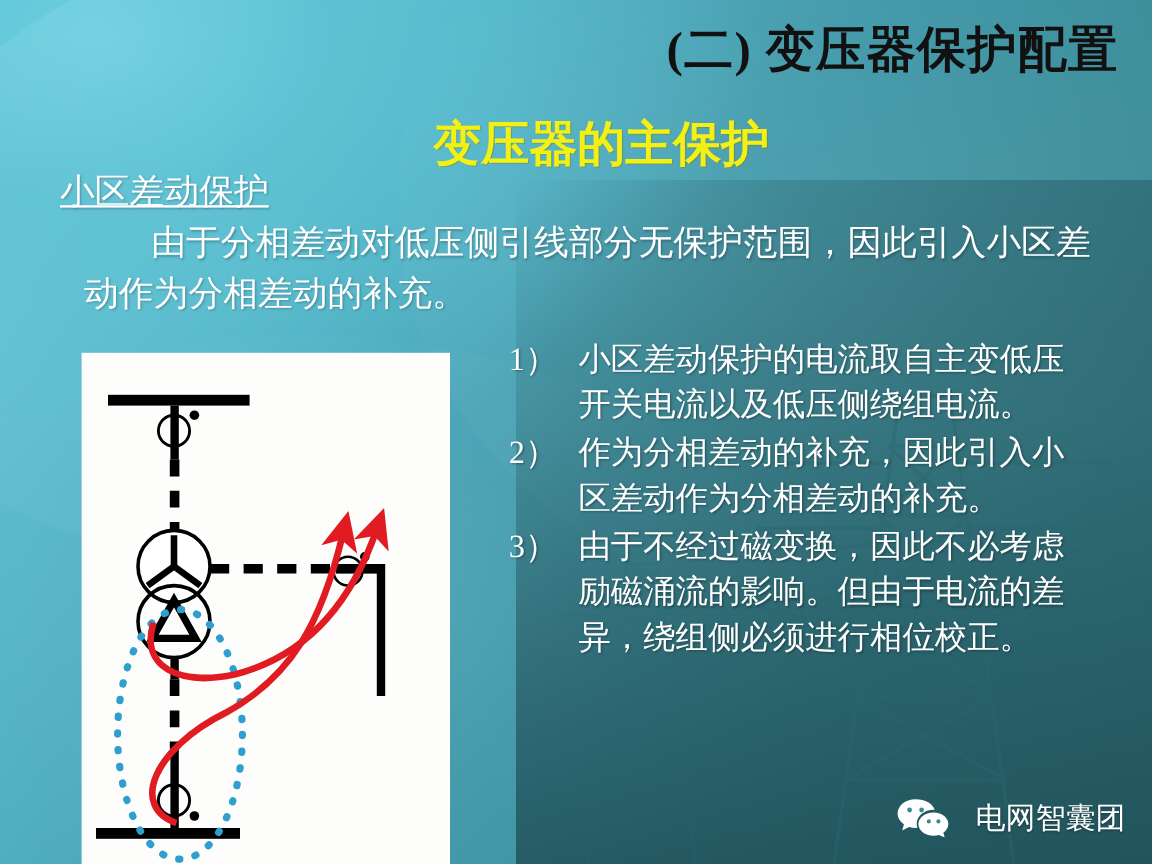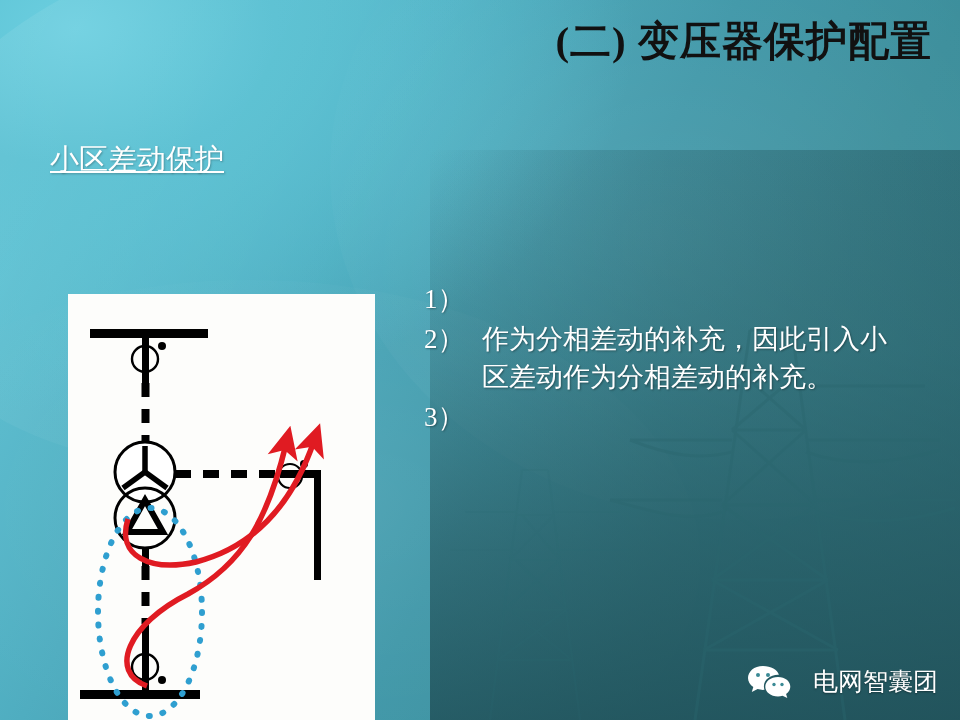--- a/index.html
+++ b/index.html
@@ -148,33 +148,37 @@
       <path d="M95 420 L150 30 M245 420 L192 30 M150 30 L192 30"></path>
       <path d="M104 350 L238 350 M112 280 L228 280 M122 205 L216 205 M132 130 L206 130 M140 72 L200 72"></path>
       <path d="M104 350 L228 280 M238 350 L112 280 M112 280 L216 205 M228 280 L122 205 M122 205 L206 130 M216 205 L132 130 M132 130 L200 72 M206 130 L140 72"></path>
       <path d="M10 200 L122 200 M216 200 L355 200 M30 140 L132 140 M206 140 L340 140 M45 86 L140 86 M200 86 L325 86"></path>
       <path d="M10 200 C 60 214 90 222 122 212 M216 212 C 260 226 310 222 355 208"></path>
       <path d="M30 140 C 70 156 100 160 132 152 M206 152 C 250 168 300 162 340 150"></path>
     </g>
   </svg>
 
   <div class="title-main">(二) 变压器保护配置</div>
+  <div class="title-sub">变压器的主保护</div>
 
   <div class="sec-head">小区差动保护</div>
+  <div class="para">由于分相差动对低压侧引线部分无保护范围，因此引入小区差动作为分相差动的补充。</div>
 
   <div class="list">
     <div class="list-item">
       <span class="li-num">1）</span>
+      <span class="li-txt">小区差动保护的电流取自主变低压开关电流以及低压侧绕组电流。</span>
     </div>
     <div class="list-item">
       <span class="li-num">2）</span>
       <span class="li-txt">作为分相差动的补充，因此引入小区差动作为分相差动的补充。</span>
     </div>
     <div class="list-item">
       <span class="li-num">3）</span>
+      <span class="li-txt">由于不经过磁变换，因此不必考虑励磁涌流的影响。但由于电流的差异，绕组侧必须进行相位校正。</span>
     </div>
   </div>
 
   <div class="figure">
     <svg width="307" height="426" viewBox="0 0 307 426">
 
       <rect x="22" y="35" width="118" height="9" fill="#000"></rect>
 
       <rect x="74" y="44" width="7" height="45" fill="#000"></rect>
 

